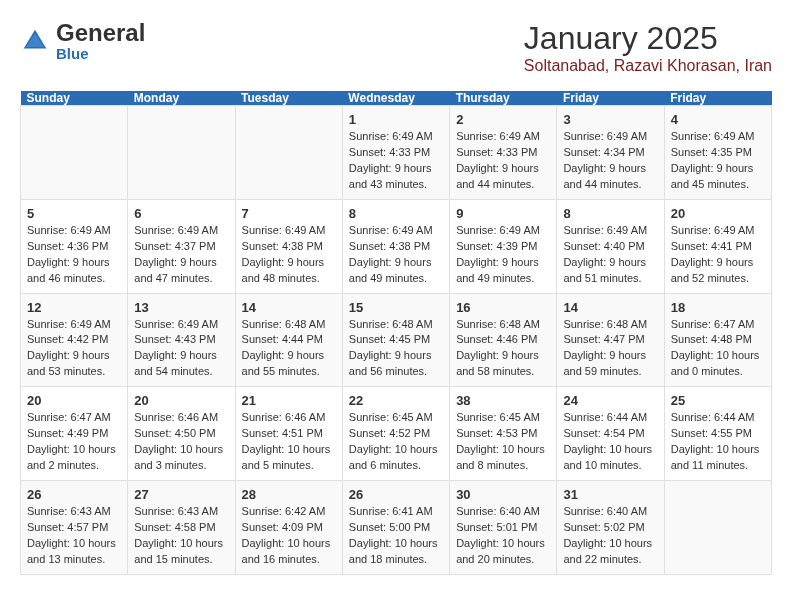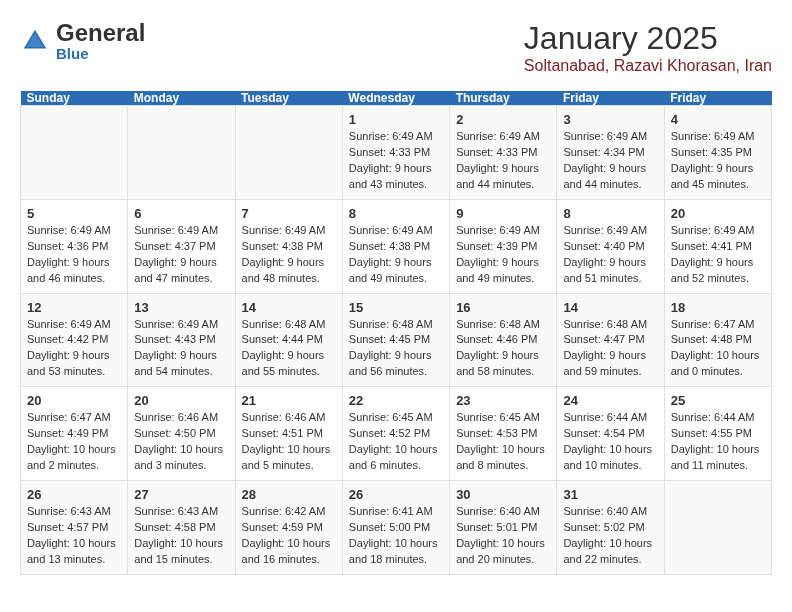--- a/index.html
+++ b/index.html
@@ -268,21 +268,21 @@
 Sunset: 4:51 PM
 Daylight: 10 hours and 5 minutes.</div>
         </td>
         <td>
           <span class="day-number">22</span>
           <div class="day-info" style="white-space: pre-line;">Sunrise: 6:45 AM
 Sunset: 4:52 PM
 Daylight: 10 hours and 6 minutes.</div>
         </td>
         <td>
-          <span class="day-number">23</span>
+          <span class="day-number">38</span>
           <div class="day-info" style="white-space: pre-line;">Sunrise: 6:45 AM
 Sunset: 4:53 PM
 Daylight: 10 hours and 8 minutes.</div>
         </td>
         <td>
           <span class="day-number">24</span>
           <div class="day-info" style="white-space: pre-line;">Sunrise: 6:44 AM
 Sunset: 4:54 PM
 Daylight: 10 hours and 10 minutes.</div>
         </td>
@@ -302,21 +302,21 @@
         </td>
         <td>
           <span class="day-number">27</span>
           <div class="day-info" style="white-space: pre-line;">Sunrise: 6:43 AM
 Sunset: 4:58 PM
 Daylight: 10 hours and 15 minutes.</div>
         </td>
         <td>
           <span class="day-number">28</span>
           <div class="day-info" style="white-space: pre-line;">Sunrise: 6:42 AM
-Sunset: 4:59 PM
+Sunset: 4:09 PM
 Daylight: 10 hours and 16 minutes.</div>
         </td>
         <td>
           <span class="day-number">26</span>
           <div class="day-info" style="white-space: pre-line;">Sunrise: 6:41 AM
 Sunset: 5:00 PM
 Daylight: 10 hours and 18 minutes.</div>
         </td>
         <td>
           <span class="day-number">30</span>

